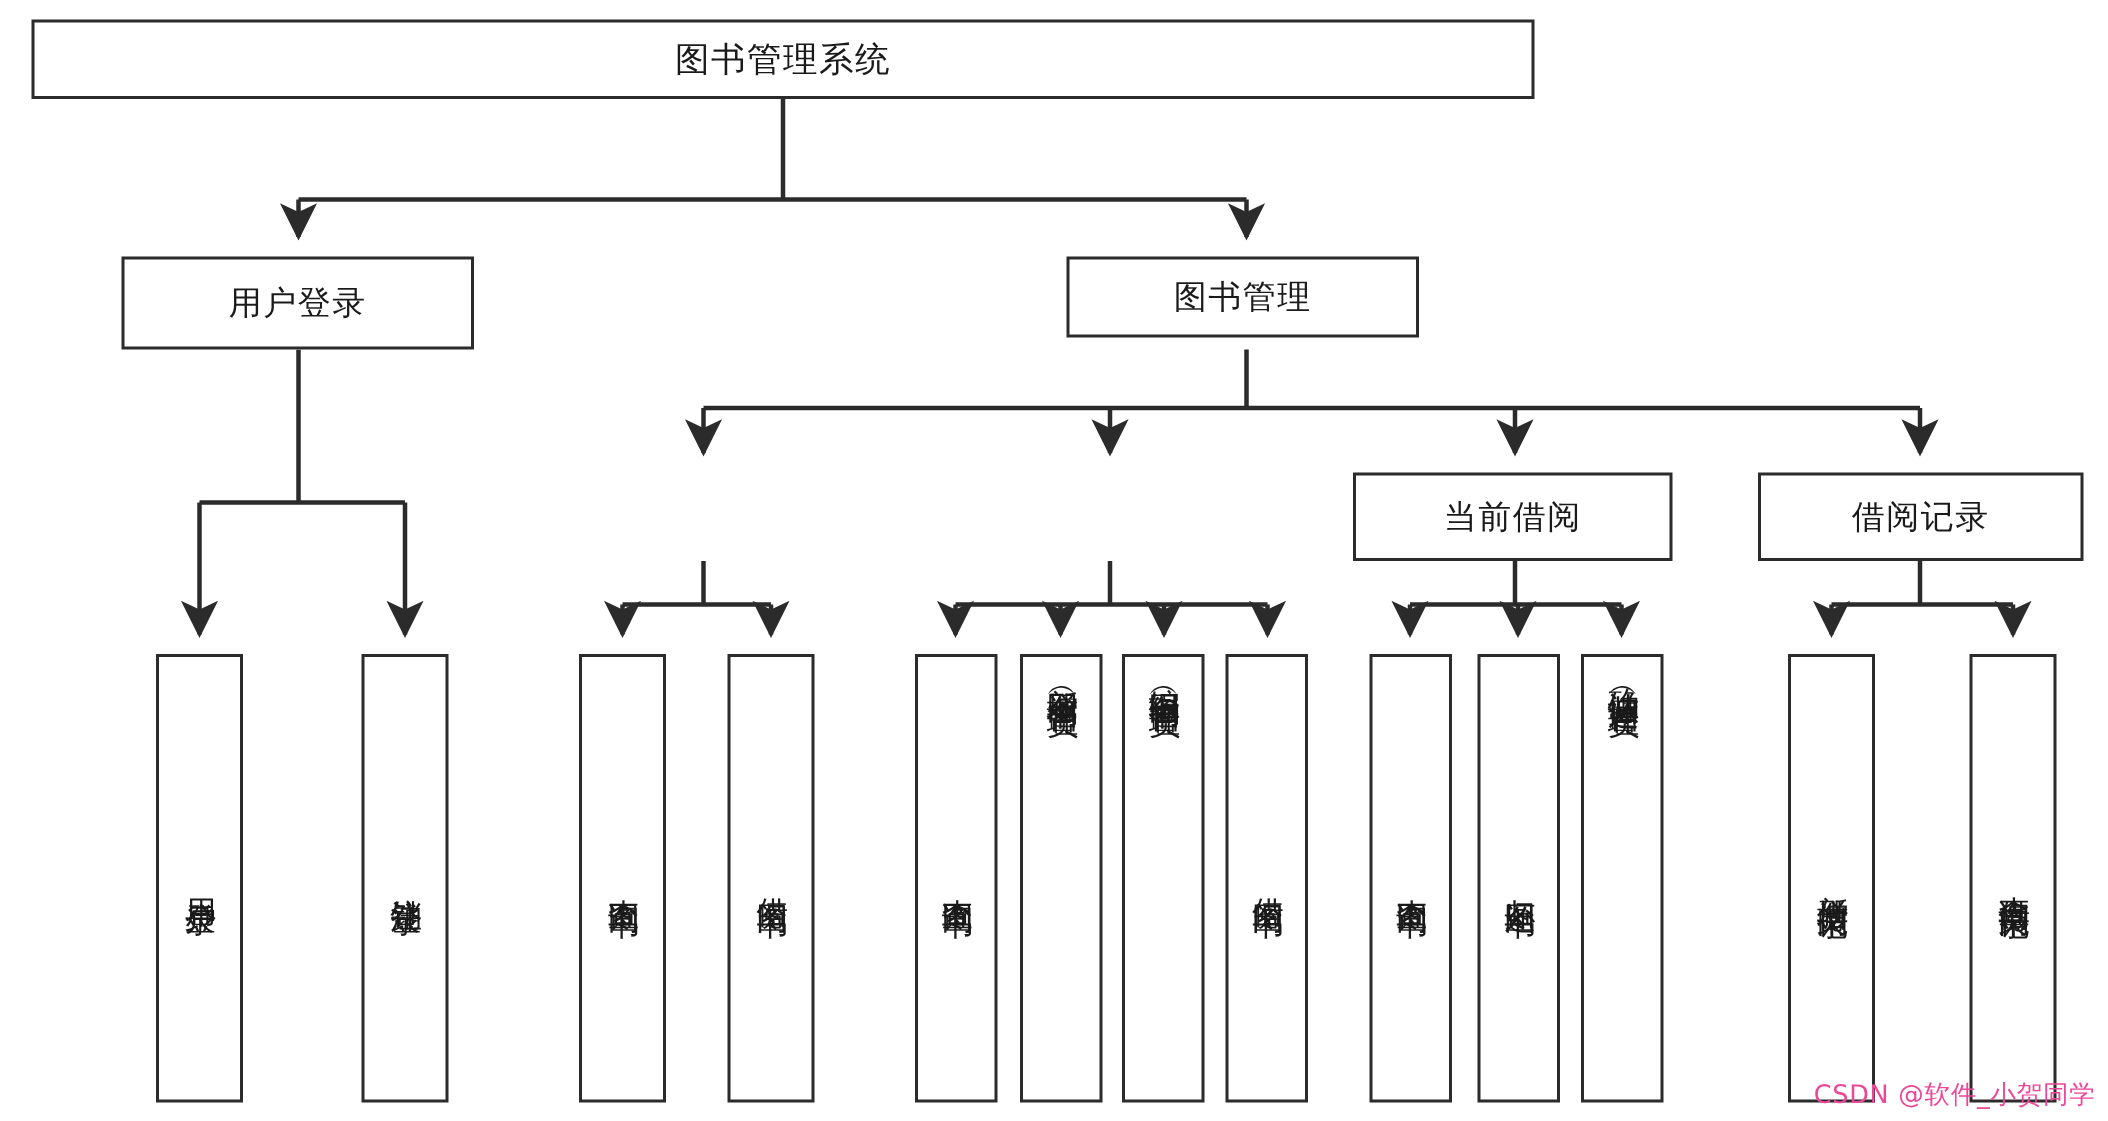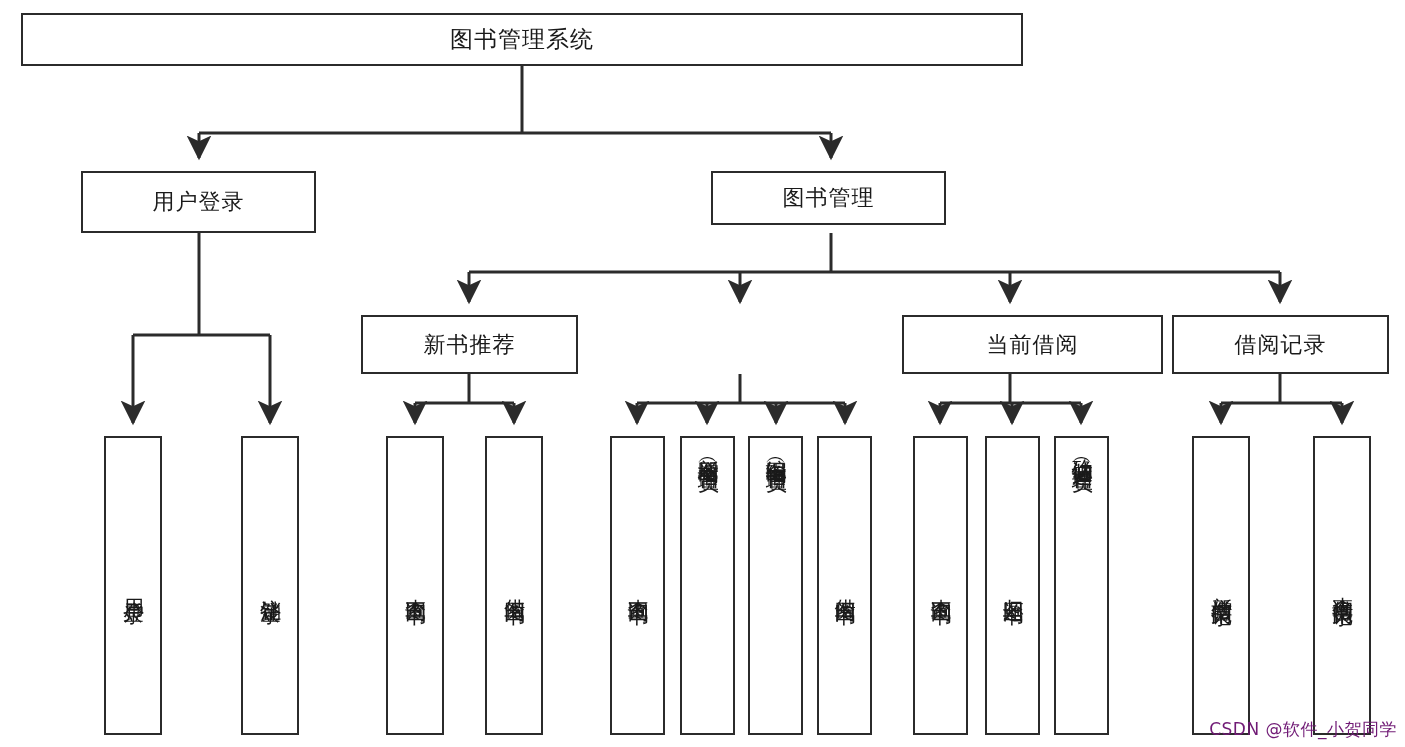--- a/index.html
+++ b/index.html
@@ -57,21 +57,21 @@
   }
   .vert.centered {
     align-items: center;
     padding-top: 0;
   }
   #watermark {
     position: absolute;
     right: 8px;
     bottom: 6px;
     font-size: 17px;
-    color: #701a75;
+    color: #ec4899;
     z-index: 5;
     white-space: nowrap;
     letter-spacing: 0.5px;
   }
 </style>
 </head>
 <body>
 
 <div id="canvas">
 
@@ -123,22 +123,21 @@
       <path d="M 1221 403 L 1221 423" marker-end="url(#arrow)"></path>
       <path d="M 1342 403 L 1342 423" marker-end="url(#arrow)"></path>
     </g>
   </svg>
 
   <div class="node horiz root" style="left: 21px; top: 13px; width: 1002px; height: 53px;">图书管理系统</div>
 
   <div class="node horiz" style="left: 81px; top: 171px; width: 235px; height: 62px;">用户登录</div>
   <div class="node horiz" style="left: 711px; top: 171px; width: 235px; height: 54px;">图书管理</div>
 
-  <div class="node horiz" style="left: 361px; top: 315px; width: 217px; height: 59px;">新书推荐</div>
-  <div class="node horiz" style="left: 902px; top: 315px; width: 261px; height: 59px;">当前借阅</div>
+  <div class="node horiz" style="left: 902px; top: 315px; width: 213px; height: 59px;">当前借阅</div>
   <div class="node horiz" style="left: 1172px; top: 315px; width: 217px; height: 59px;">借阅记录</div>
 
   <div class="node vert centered" style="left: 104px; top: 436px; width: 58px; height: 299px;">
     <span class="vlabel">用户登录</span>
   </div>
   <div class="node vert centered" style="left: 241px; top: 436px; width: 58px; height: 299px;">
     <span class="vlabel">注销登录</span>
   </div>
   <div class="node vert centered" style="left: 386px; top: 436px; width: 58px; height: 299px;">
     <span class="vlabel">查询图书</span>

